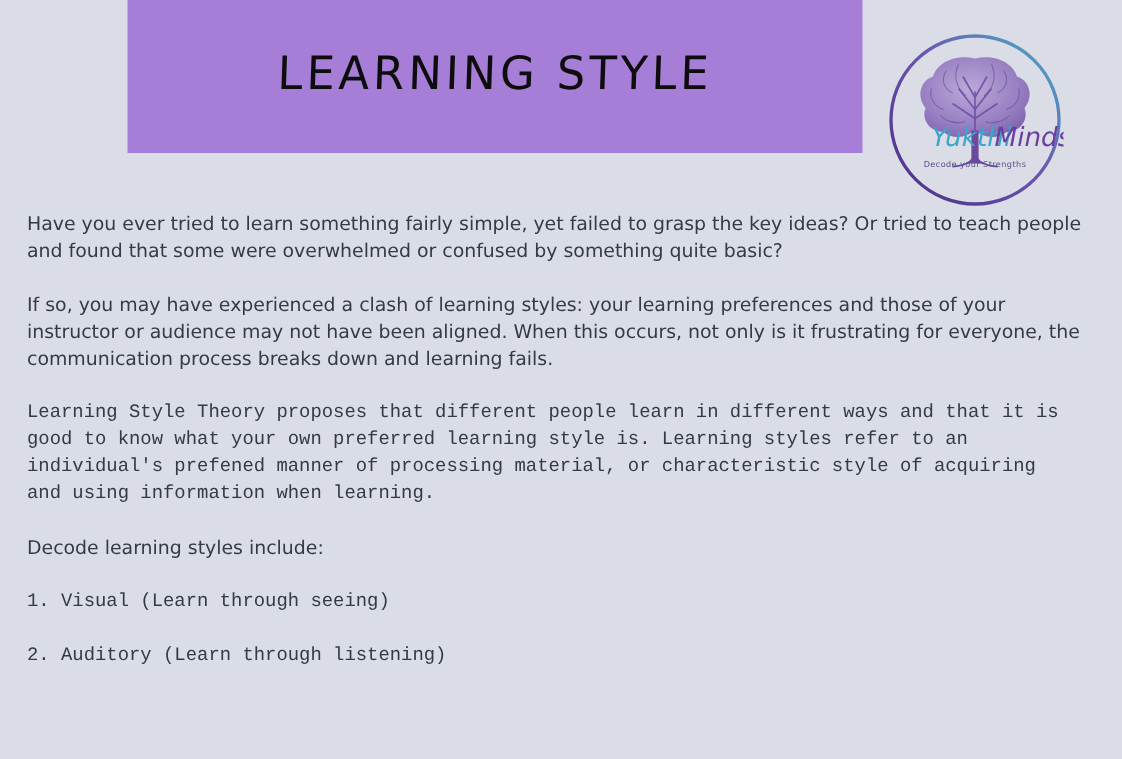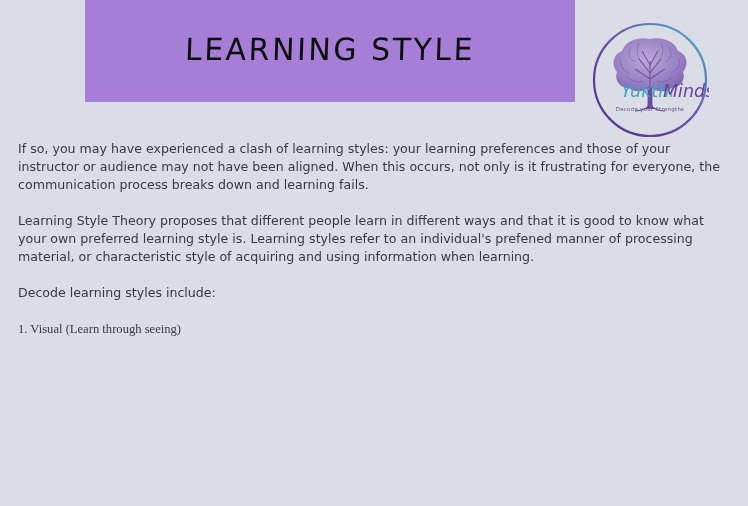--- a/index.html
+++ b/index.html
@@ -76,23 +76,24 @@
     line-height: 18px;
     color: #343a46;
     margin: 0 0 18px 0;
     max-width: 706px;
   }
   .para.p-wide {
     max-width: 706px;
   }
   .para.p-narrow {
     max-width: 700px;
+    font-family: Liberation Mono, monospace;
   }
   .listitem {
-    font-family: Liberation Serif, serif;
+    font-family: Liberation Mono, monospace;
     font-size: 12.6px;
     line-height: 18px;
     color: #343a46;
     margin: 0 0 18px 0;
   }
   .lead-in {
     margin-bottom: 18px;
   }
 </style>
 </head>
@@ -166,26 +167,28 @@
         <text x="30" y="76" font-family="'DejaVu Sans', sans-serif" font-size="17.5" fill="#3aa6c9" font-style="italic">Yukthi</text>
         <text x="72" y="76" font-family="'DejaVu Sans', sans-serif" font-size="17.5" fill="#6b3fa0" font-style="italic">Minds</text>
         <text x="59" y="90" text-anchor="middle" font-family="'DejaVu Sans', sans-serif" font-size="5.4" fill="#5b4e86" letter-spacing="0.3">Decode your Strengths</text>
       </svg>
     </div>
 
   </div>
 
   <div class="content">
 
+    <p class="para p-wide">Have you ever tried to learn something fairly simple, yet failed to grasp the key ideas? Or tried to teach people and found that some were overwhelmed or confused by something quite basic?</p>
 
     <p class="para p-wide">If so, you may have experienced a clash of learning styles: your learning preferences and those of your instructor or audience may not have been aligned. When this occurs, not only is it frustrating for everyone, the communication process breaks down and learning fails.</p>
 
     <p class="para p-narrow">Learning Style Theory proposes that different people learn in different ways and that it is good to know what your own preferred learning style is. Learning styles refer to an individual's prefened manner of processing material, or characteristic style of acquiring and using information when learning.</p>
 
     <p class="para lead-in">Decode learning styles include:</p>
 
     <p class="listitem">1. Visual (Learn through seeing)</p>
 
+    <p class="listitem">2. Auditory (Learn through listening)</p>
 
 
   </div>
 
 </div>
 
 </body></html>

